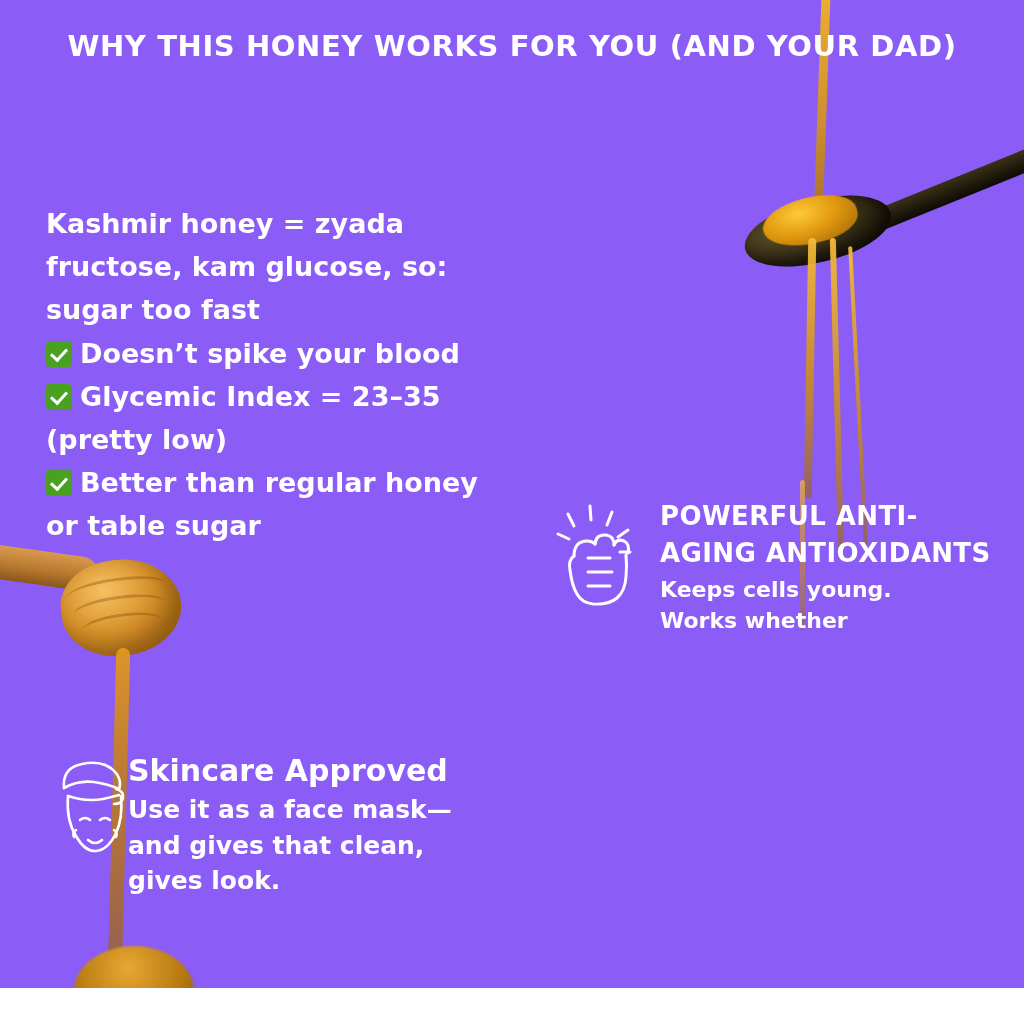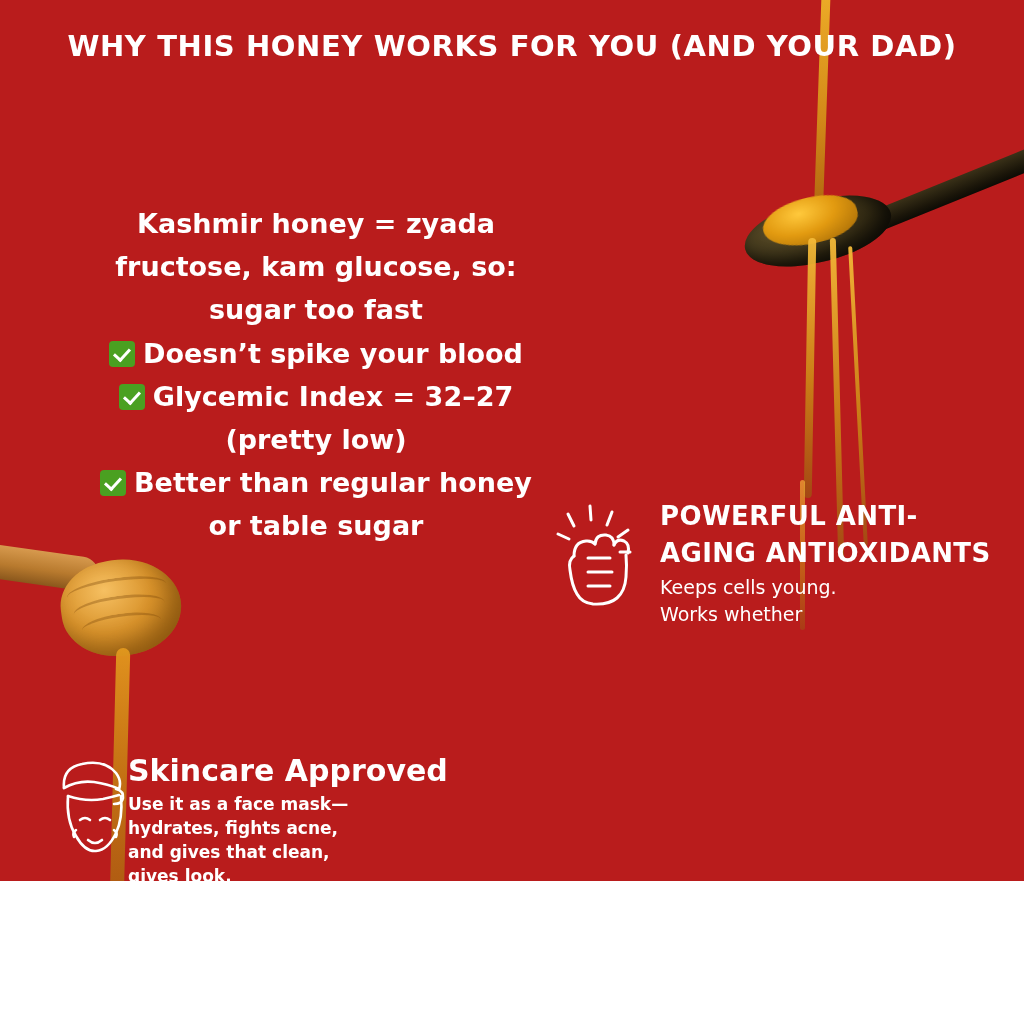--- a/index.html
+++ b/index.html
@@ -9,22 +9,22 @@
   body {
     width: 1024px;
     height: 1024px;
     overflow: hidden;
     font-family: "DejaVu Sans", sans-serif;
   }
 
   #poster {
     position: relative;
     width: 1024px;
-    height: 881px;
-    background: #b91c1c;
+    height: 988px;
+    background: #8b5cf6;
     overflow: hidden;
   }
 
   
   .photo-layer {
     position: absolute;
     inset: 0;
     pointer-events: none;
   }
 
@@ -166,21 +166,20 @@
 
   .block-left {
     position: absolute;
     left: 46px;
     top: 202px;
     width: 540px;
     color: #ffffff;
     font-weight: bold;
     font-size: 27px;
     line-height: 1.60;
-    text-align: center;
   }
   .line {
     display: block;
     white-space: nowrap;
   }
   .check {
     display: inline-block;
     width: 26px;
     height: 26px;
     border-radius: 4px;
@@ -209,41 +208,41 @@
     color: #ffffff;
   }
   .block-right .title {
     font-weight: bold;
     font-size: 26px;
     line-height: 1.42;
     text-transform: uppercase;
     letter-spacing: .4px;
   }
   .block-right .body {
-    font-weight: normal;
-    font-size: 19px;
+    font-weight: bold;
+    font-size: 22px;
     line-height: 1.42;
     margin-top: 2px;
   }
 
   .block-bottom {
     position: absolute;
     left: 128px;
     top: 750px;
     width: 440px;
     color: #ffffff;
   }
   .block-bottom .title {
     font-weight: bold;
     font-size: 30px;
     line-height: 1.40;
   }
   .block-bottom .body {
     font-weight: bold;
-    font-size: 17px;
+    font-size: 25px;
     line-height: 1.42;
   }
 
   .icon-fist {
     position: absolute;
     left: 552px;
     top: 500px;
     width: 96px;
     height: 120px;
   }
@@ -285,21 +284,21 @@
 
   <div class="headline">WHY THIS HONEY WORKS FOR YOU (AND YOUR DAD)</div>
 
   <div class="block-left">
     <span class="line">Kashmir honey = zyada</span>
     <span class="line">fructose, kam glucose, so:</span>
 
     <span class="line">sugar too fast</span>
     <span class="line"><span class="check"></span><span>Doesn’t spike your blood</span></span>
 
-    <span class="line"><span class="check"></span><span>Glycemic Index = 32–27</span></span>
+    <span class="line"><span class="check"></span><span>Glycemic Index = 23–35</span></span>
     <span class="line">(pretty low)</span>
 
     <span class="line"><span class="check"></span><span>Better than regular honey</span></span>
     <span class="line">or table sugar</span>
   </div>
 
   <div class="icon-fist">
     <svg viewBox="0 0 96 120" width="96" height="120" fill="none" stroke="#ffffff" stroke-width="3" stroke-linecap="round" stroke-linejoin="round">
       <line x1="16" y1="14" x2="22" y2="26"></line>
       <line x1="38" y1="6" x2="39" y2="20"></line>
@@ -337,19 +336,18 @@
       <path d="M38 82 q7 6 14 0"></path>
       <path d="M26 72 q-4 3 -2 7"></path>
       <path d="M64 72 q4 3 2 7"></path>
     </svg>
   </div>
 
   <div class="block-bottom">
     <div class="title">Skincare Approved</div>
     <div class="body">
       <span class="line">Use it as a face mask—</span>
-      <span class="line">hydrates, fights acne,</span>
       <span class="line">and gives that clean,</span>
       <span class="line">gives look.</span>
     </div>
   </div>
 
 </div>
 
 </body></html>

